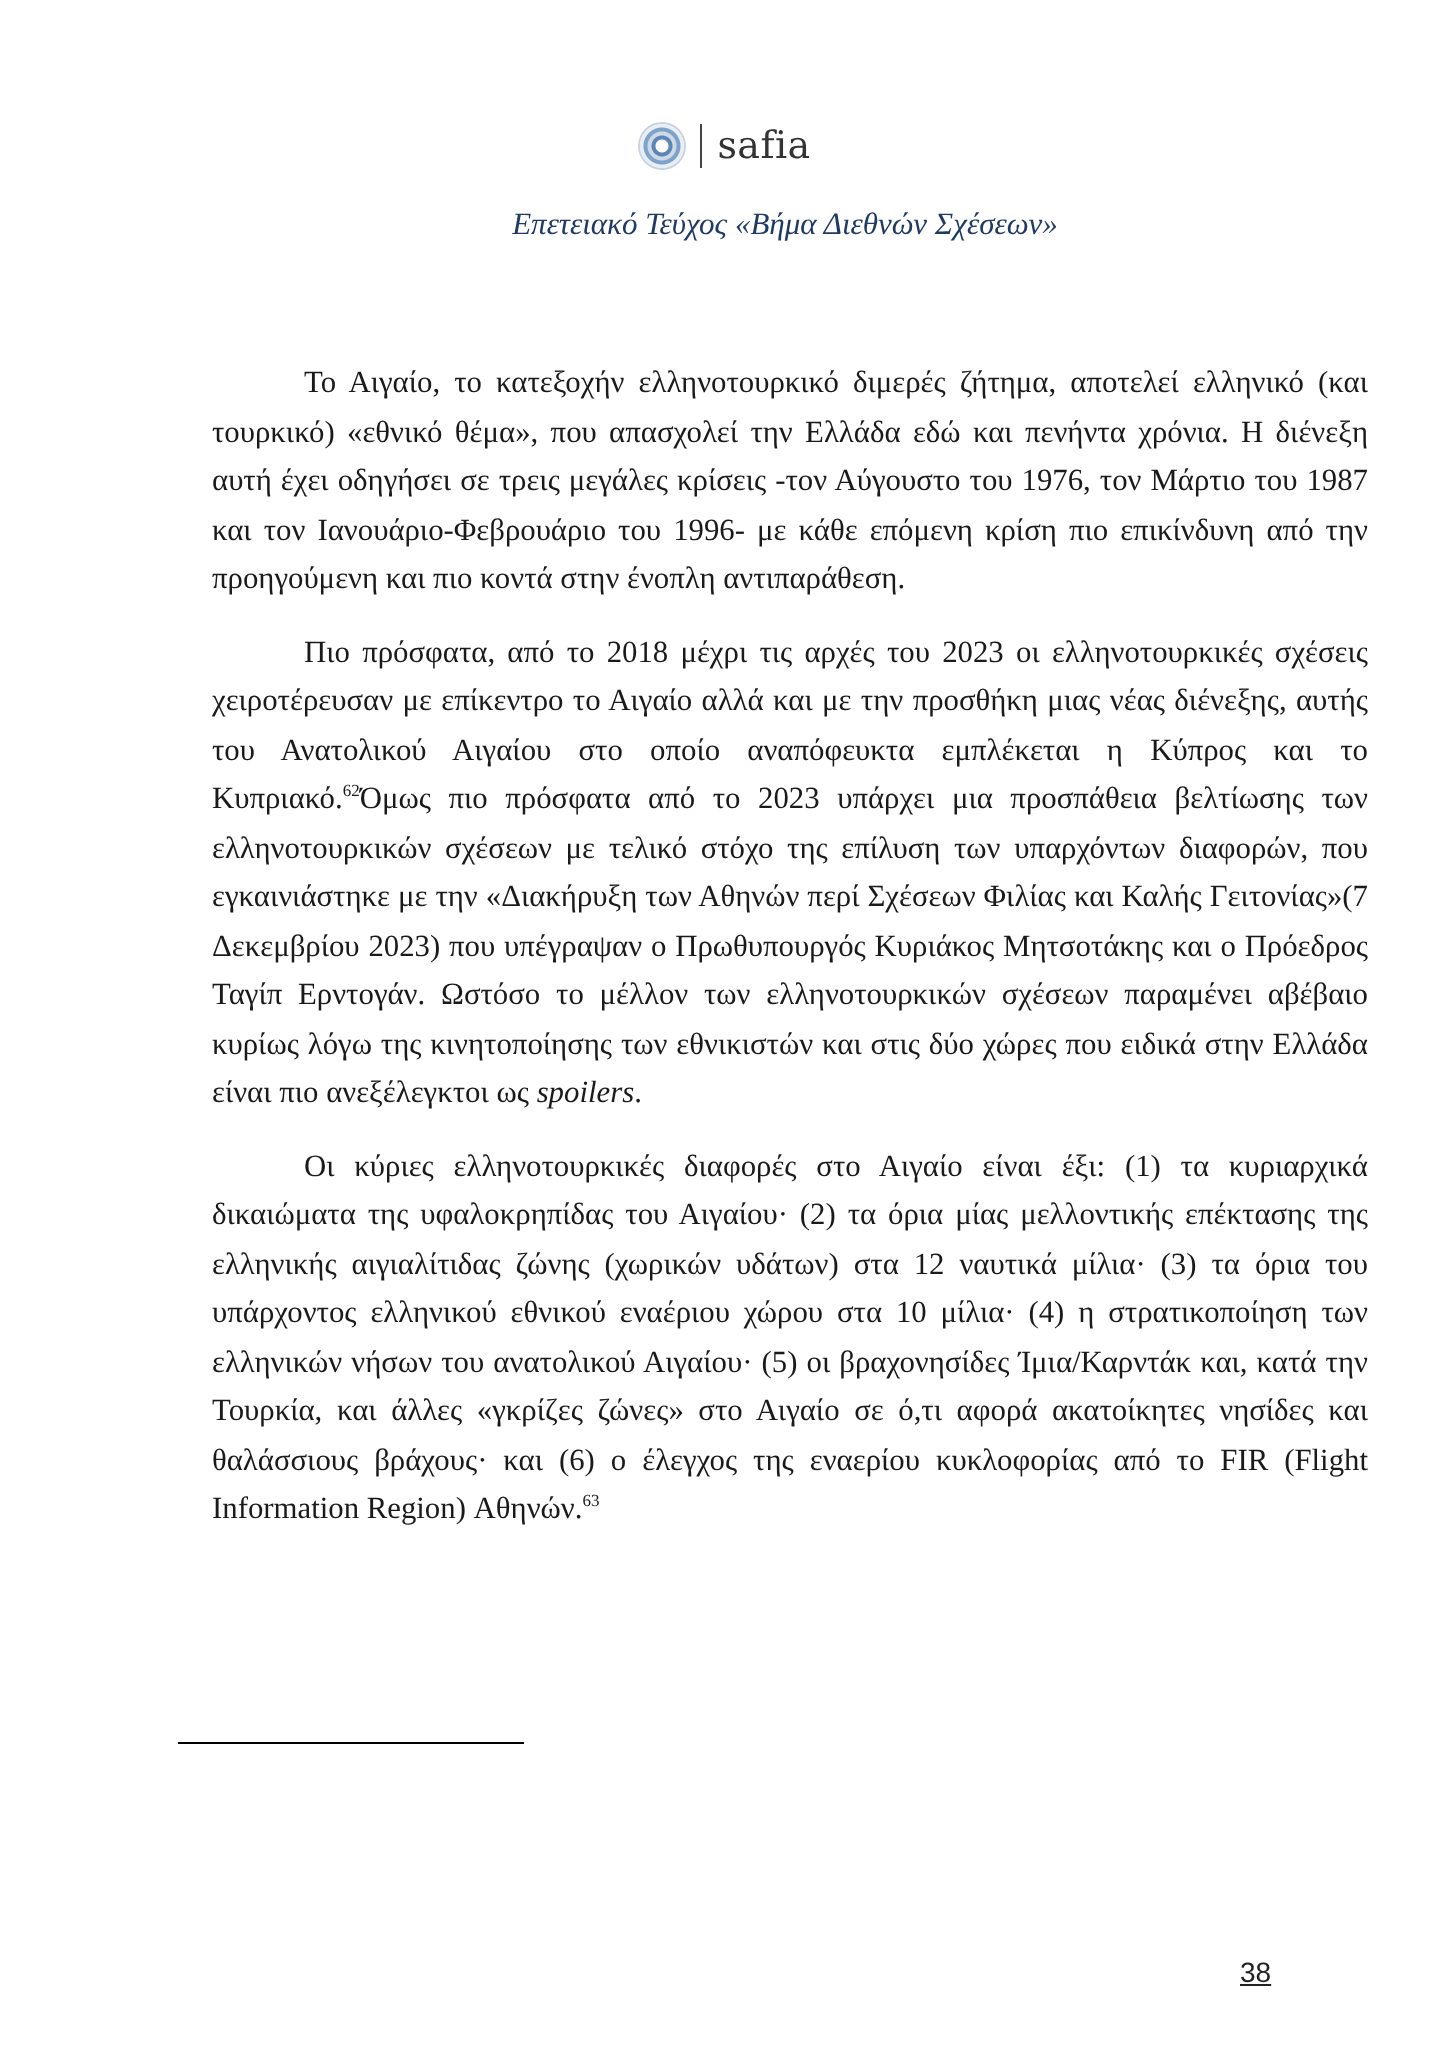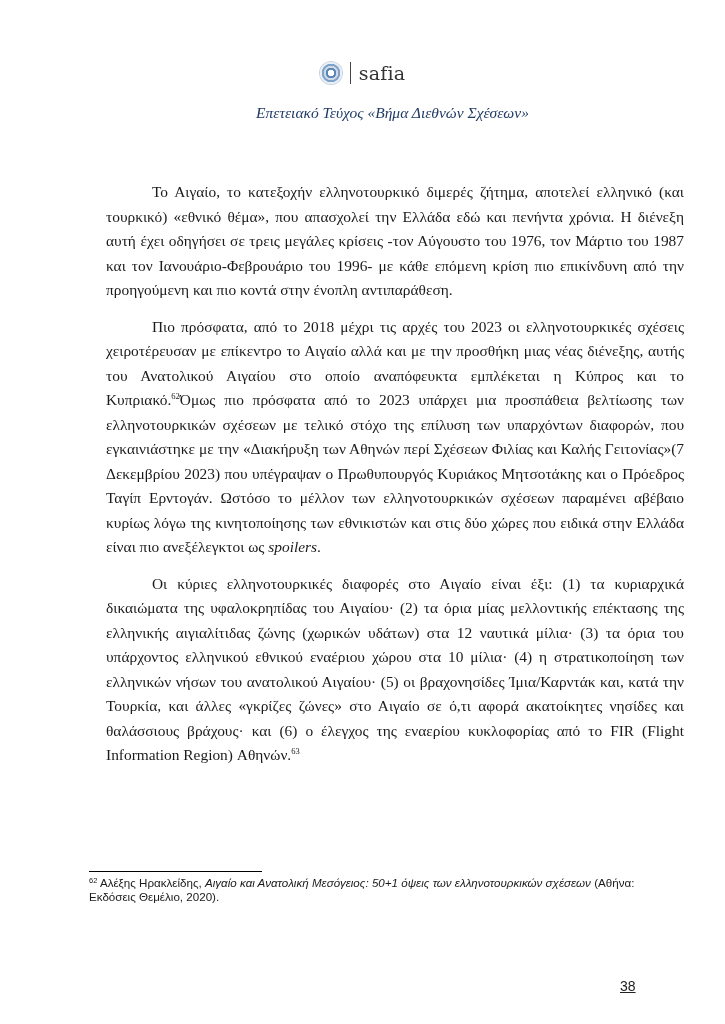--- a/index.html
+++ b/index.html
@@ -47,17 +47,16 @@
 
     <p><span>Πιο πρόσφατα, από το 2018 μέχρι τις αρχές του 2023 οι ελληνοτουρκικές σχέσεις χειροτέρευσαν με επίκεντρο το Αιγαίο αλλά και με την προσθήκη μιας νέας διένεξης, αυτής του Ανατολικού Αιγαίου στο οποίο αναπόφευκτα εμπλέκεται η Κύπρος και το Κυπριακό.</span><sup>62</sup><span>Όμως πιο πρόσφατα από το 2023 υπάρχει μια προσπάθεια βελτίωσης των ελληνοτουρκικών σχέσεων με τελικό στόχο της επίλυση των υπαρχόντων διαφορών, που εγκαινιάστηκε με την «Διακήρυξη των Αθηνών περί Σχέσεων Φιλίας και Καλής Γειτονίας»(7 Δεκεμβρίου 2023) που υπέγραψαν ο Πρωθυπουργός Κυριάκος Μητσοτάκης και ο Πρόεδρος Ταγίπ Ερντογάν. Ωστόσο το μέλλον των ελληνοτουρκικών σχέσεων παραμένει αβέβαιο κυρίως λόγω της κινητοποίησης των εθνικιστών και στις δύο χώρες που ειδικά στην Ελλάδα είναι πιο ανεξέλεγκτοι ως </span><span class="it">spoilers</span><span>.</span></p>
 
     <p><span>Οι κύριες ελληνοτουρκικές διαφορές στο Αιγαίο είναι έξι: (1) τα κυριαρχικά δικαιώματα της υφαλοκρηπίδας του Αιγαίου· (2) τα όρια μίας μελλοντικής επέκτασης της ελληνικής αιγιαλίτιδας ζώνης (χωρικών υδάτων) στα 12 ναυτικά μίλια· (3) τα όρια του υπάρχοντος ελληνικού εθνικού εναέριου χώρου στα 10 μίλια· (4) η στρατικοποίηση των ελληνικών νήσων του ανατολικού Αιγαίου· (5) οι βραχονησίδες Ίμια/Καρντάκ και, κατά την Τουρκία, και άλλες «γκρίζες ζώνες» στο Αιγαίο σε ό,τι αφορά ακατοίκητες νησίδες και θαλάσσιους βράχους· και (6) ο έλεγχος της εναερίου κυκλοφορίας από το FIR (Flight Information Region) Αθηνών.</span><sup>63</sup></p>
 
   </div>
 
   <div class="fn-rule"></div>
 
   <div class="footnotes">
-    <p class="fn"><sup>62</sup><span> Αλέξης Ηρακλείδης, </span><span class="it">Αιγαίο και Ανατολική Μεσόγειος: 50+1 όψεις των ελληνοτουρκικών σχέσεων</span><span> (Αθήνα: Εκδόσεις Θεμέλιο, 2020).</span></p>
   </div>
 
   <div class="page-number">38</div>
 </div>
 
 </body></html>

